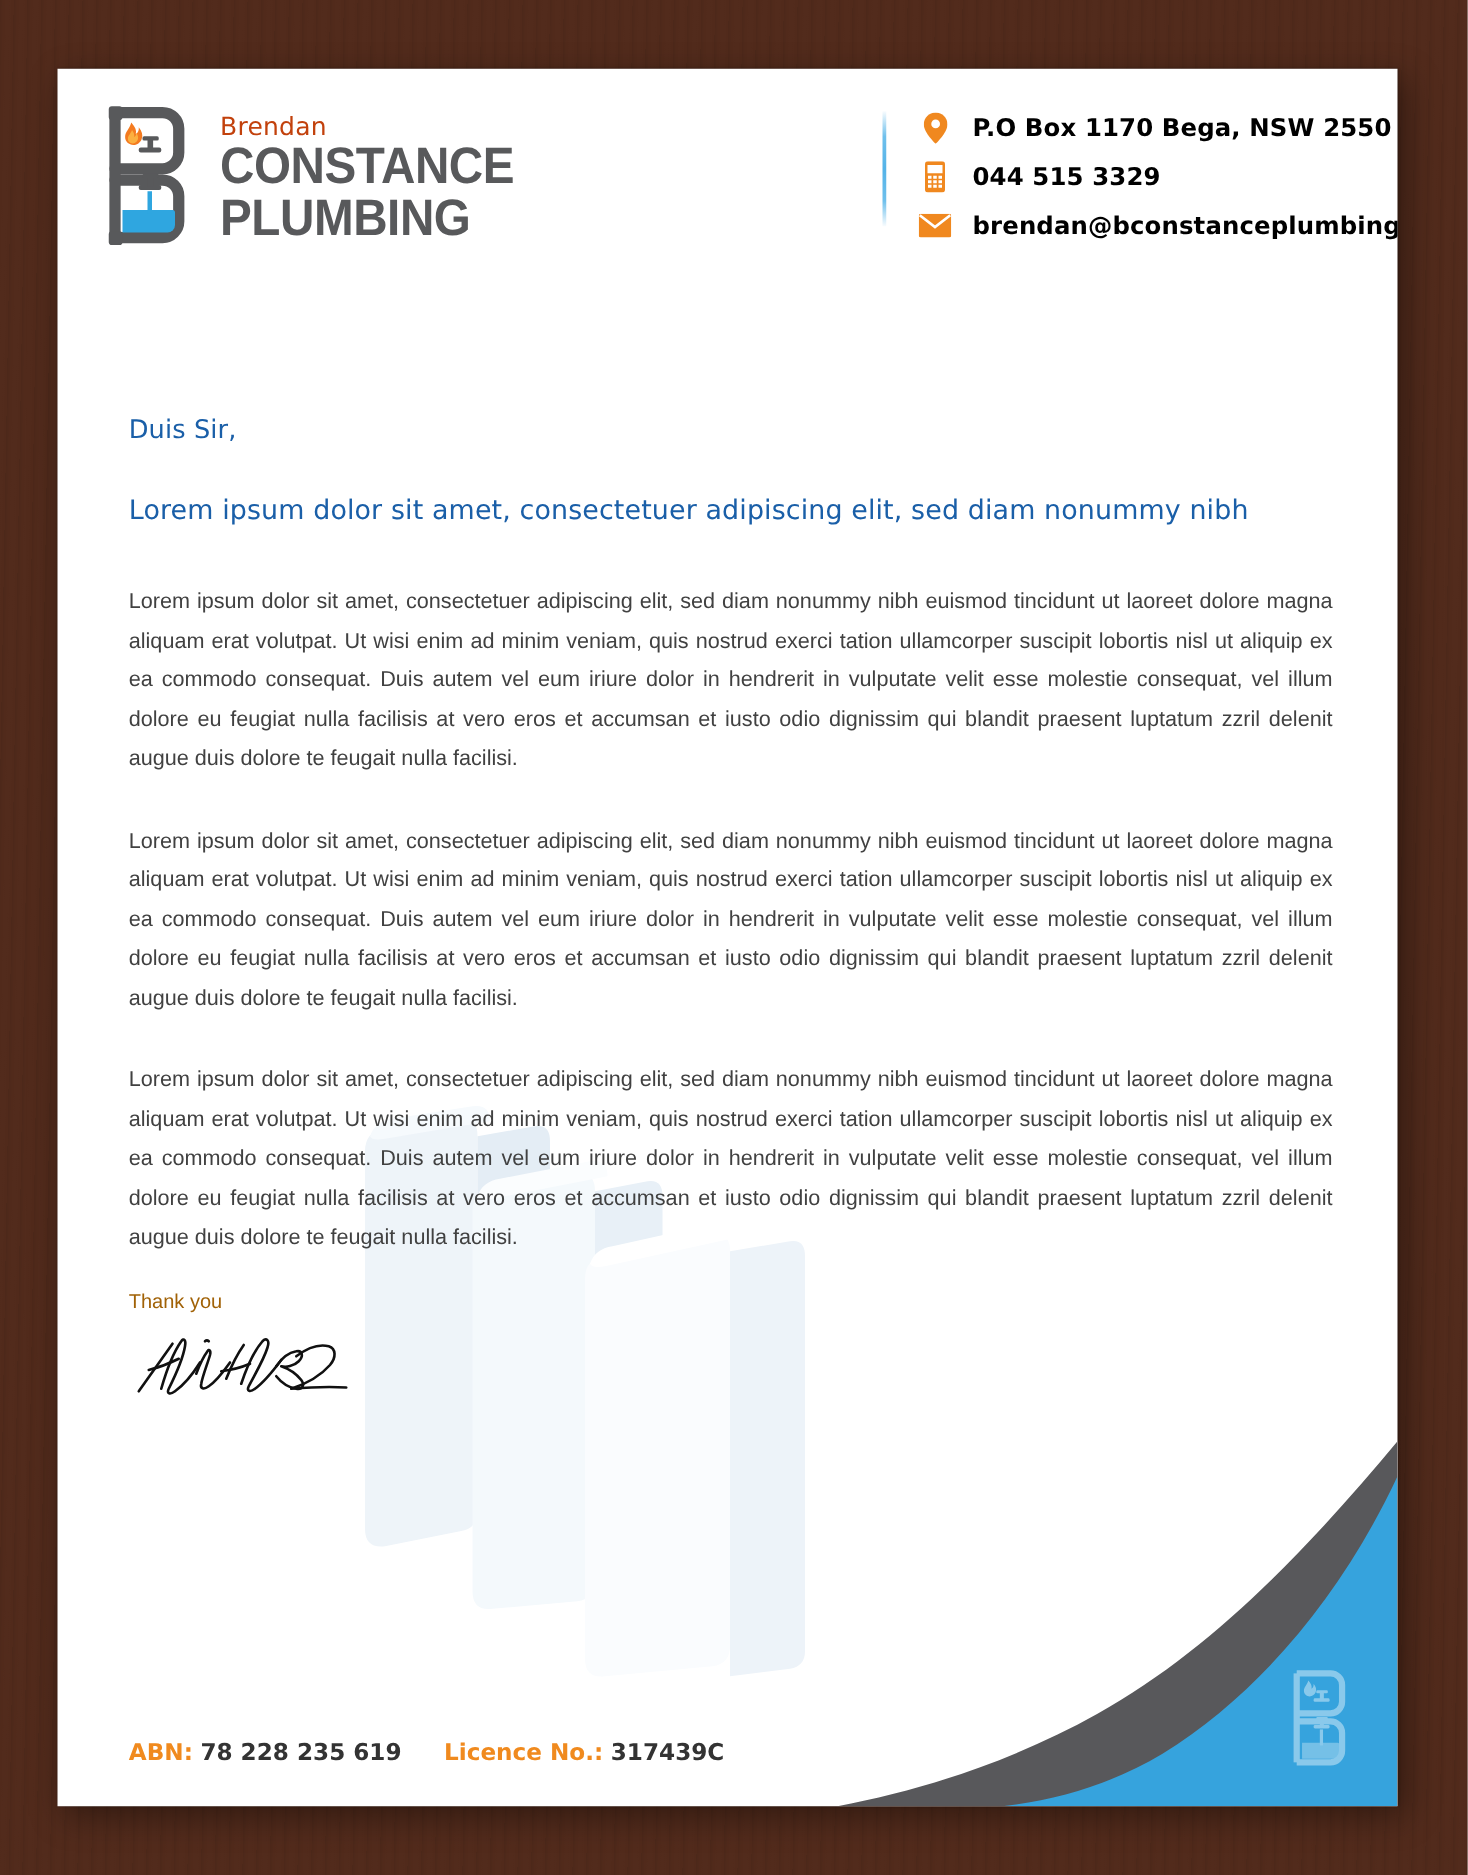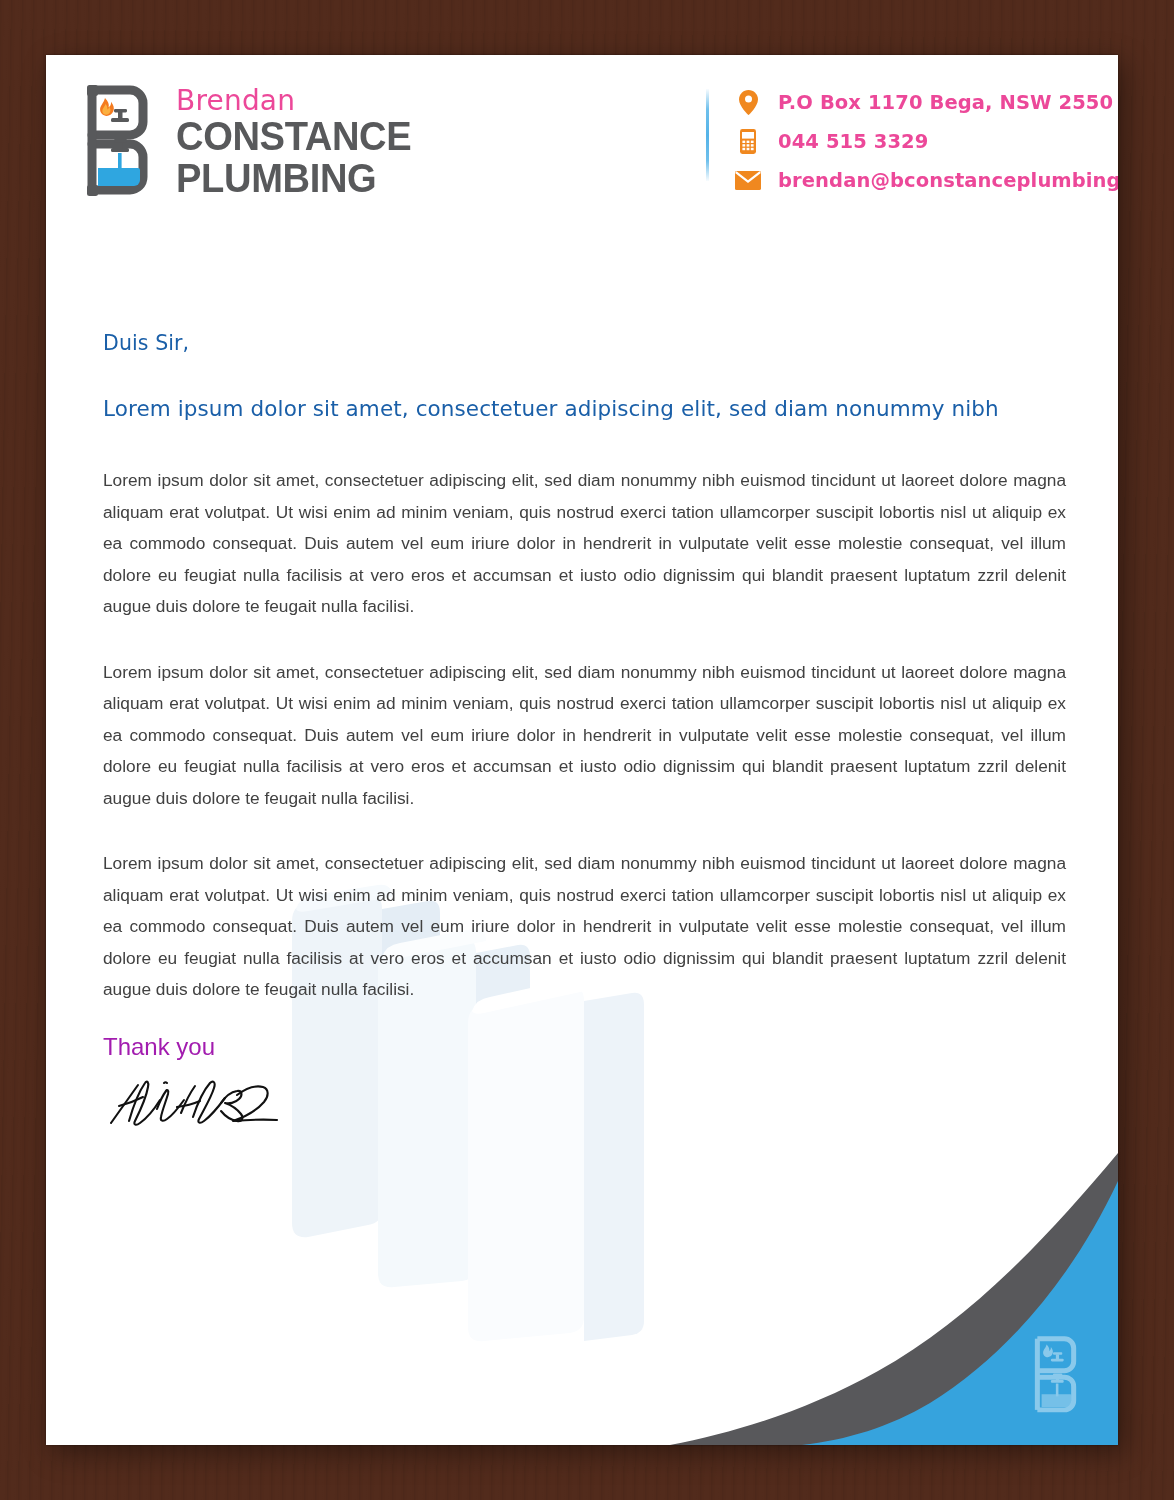--- a/index.html
+++ b/index.html
@@ -86,23 +86,23 @@
     display: flex;
     align-items: center;
   }
   .logo-mark { width: 86px; height: 118px; flex: none; }
   .logo-words {
     margin-left: 12px;
     line-height: 1;
     padding-top: 3px;
   }
   .logo-brendan {
-    font-size: 28px;
+    font-size: 20px;
     letter-spacing: 0.2px;
-    color: #ec4899;
+    color: #c2410c;
     font-weight: 400;
     font-family: "DejaVu Sans", sans-serif;
   }
   .logo-constance, .logo-plumbing {
     font-size: 41px;
     font-weight: 700;
     color: #58595b;
     letter-spacing: -0.4px;
     transform: scaleX(0.93);
     transform-origin: left center;
@@ -133,21 +133,21 @@
   .contact-rows { display: flex; flex-direction: column; gap: 13px; }
   .contact-row { display: flex; align-items: center; }
   .contact-ico {
     width: 26px; height: 26px;
     flex: none;
     margin-right: 17px;
     display: flex; align-items: center; justify-content: center;
   }
   .contact-txt {
     font-size: 19.5px;
-    color: #ec4899;
+    color: #000000;
     font-weight: 700;
     letter-spacing: 0.1px;
     white-space: nowrap;
     font-family: "DejaVu Sans", sans-serif;
   }
 
   
   .letter {
     position: absolute;
     left: 57px;
@@ -178,22 +178,22 @@
   }
   .para:first-of-type { margin-top: 44px; }
 
   .signoff {
     position: absolute;
     left: 57px;
     top: 978px;
     z-index: 3;
   }
   .thanks {
-    font-size: 24px;
-    color: #a21caf;
+    font-size: 16px;
+    color: #a16207;
     font-family: "Liberation Sans", sans-serif;
   }
   .sig { margin-top: 12px; margin-left: 2px; }
 
   
   #books {
     position: absolute;
     left: 236px;
     top: 828px;
     width: 430px;
@@ -393,14 +393,21 @@
       <rect x="33" y="66" width="18" height="4" rx="1.6" fill="#ffffff"></rect>
       <rect x="40" y="60" width="4.5" height="7" fill="#ffffff"></rect>
       <rect x="36" y="57" width="13" height="3.4" rx="1.3" fill="#ffffff"></rect>
       <rect x="33" y="36" width="18" height="4" rx="1.6" fill="#ffffff"></rect>
       <rect x="40" y="30" width="4.5" height="7" fill="#ffffff"></rect>
       <rect x="36" y="27" width="13" height="3.4" rx="1.3" fill="#ffffff"></rect>
       <path d="M27 16 c3.2 3.6 4.4 6.2 3.6 9.3 c2.2-1.4 2.6-3.6 2.4-5.6 c2.6 3.2 3.6 6.4 2.3 9.6 c-1.3 3.2-4 4.6-6.6 4.6 c-3.6 0-6.6-2.6-6.6-6.3 c0-4.4 3.6-6.3 4.9-11.6 Z" fill="#ffffff"></path>
     </g>
   </svg>
 
+  <div class="footer">
+    <span class="f-label">ABN:</span>
+    <span class="f-value">78 228 235 619</span>
+    <span class="f-gap"></span>
+    <span class="f-label">Licence No.:</span>
+    <span class="f-value">317439C</span>
+  </div>
 
 </div>
 
 </body></html>

